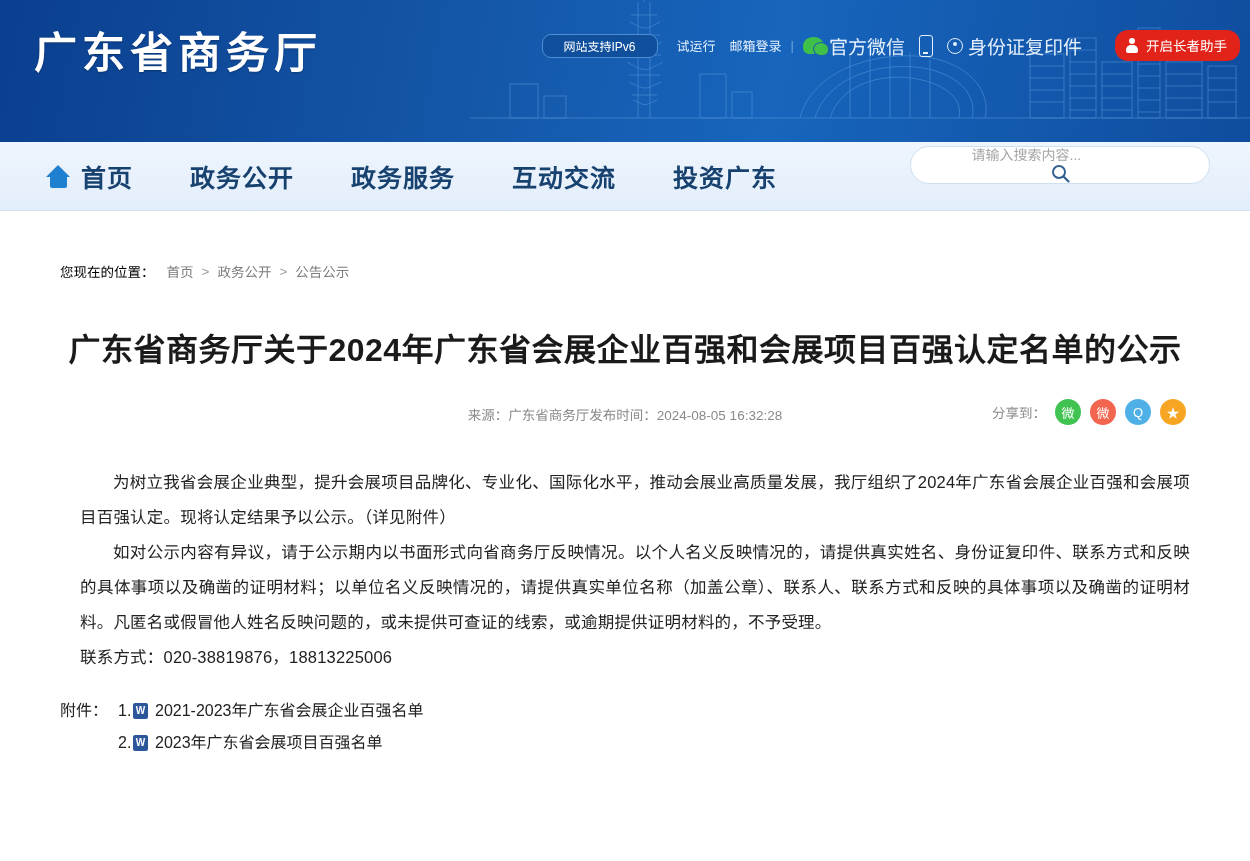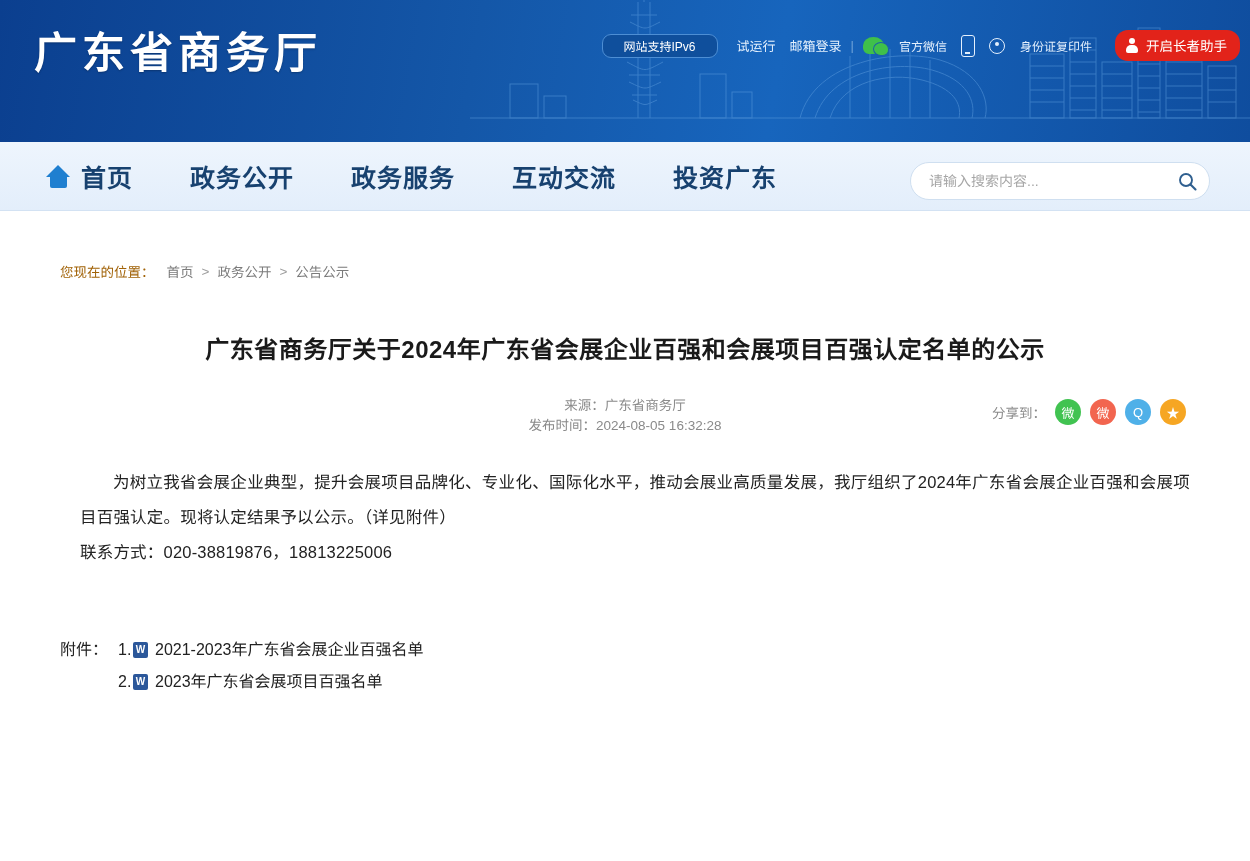--- a/index.html
+++ b/index.html
@@ -62,21 +62,21 @@
     background: #0f4f9c;
     border: 1px solid #4d8ed4;
     color: #ffffff;
     border-radius: 9px;
     font-size: 12px;
     padding: 2px 21px 3px;
     margin-right: 12px;
   }
   .util-link { color: #e4f0fd; text-decoration: none; padding: 0 7px; font-size: 13px; }
   .util-sep { color: #6fa3d8; padding: 0 2px; }
-  .util-item { display: flex; align-items: center; gap: 15px; padding: 0 7px; font-size: 12px; color: #e4f0fd; }
+  .util-item { display: flex; align-items: center; gap: 5px; padding: 0 7px; font-size: 19px; color: #e4f0fd; }
   .icon-wechat {
     width: 21px; height: 17px;
     background: #3fc04a;
     border-radius: 50% 50% 50% 6px;
     position: relative;
     display: inline-block;
   }
   .icon-wechat::after {
     content: "";
     position: absolute;
@@ -114,21 +114,21 @@
     width: 4px; height: 4px;
     background: #e4f0fd;
     border-radius: 50%;
   }
   .elder-btn {
     background: #e2231a;
     color: #fff;
     border-radius: 13px;
     font-size: 13.5px;
     padding: 5px 13px 6px 11px;
-    margin-left: 16px;
+    margin-left: 26px;
     display: flex;
     align-items: center;
     gap: 5px;
     cursor: pointer;
   }
   .icon-elder {
     width: 15px; height: 15px;
     display: inline-block;
     position: relative;
   }
@@ -181,27 +181,28 @@
   }
   .icon-home::after {
     content: "";
     position: absolute; left: 4px; top: 11px;
     width: 17px; height: 12px;
     background: #1f7fd0;
     border-radius: 0 0 2px 2px;
   }
   .search-box {
     position: absolute;
-    right: 40px; top: 20px;
+    right: 40px; top: 4px;
     width: 300px; height: 38px;
     background: #ffffff;
     border: 1px solid #cfdff0;
     border-radius: 19px;
     display: flex;
     align-items: center;
+    flex-direction: column;
   }
   .search-input {
     border: none;
     outline: none;
     background: transparent;
     flex: 1;
     height: 36px;
     padding: 0 14px 0 18px;
     font-size: 14px;
     color: #555;
@@ -218,45 +219,44 @@
   
   .crumb-wrap {
     width: 1250px;
     padding: 50px 0 0 60px;
     font-size: 13.5px;
     color: #7d7d7d;
     display: flex;
     align-items: center;
     gap: 0;
   }
-  .crumb-label { color: #a16207; margin-right: 12px; }
+  .crumb-label { color: #000000; margin-right: 12px; }
   .crumb-link { color: #7b7b7b; text-decoration: none; }
   .crumb-sep { margin: 0 8px; color: #9d9d9d; }
 
   
   .article { width: 1130px; margin: 0 auto; padding-top: 52px; }
   .art-title {
     text-align: center;
-    font-size: 24px;
+    font-size: 32px;
     font-weight: bold;
     color: #1a1a1a;
     line-height: 34px;
     letter-spacing: .5px;
     margin: 0;
   }
   .art-meta {
     position: relative;
     margin-top: 32px;
     height: 30px;
     font-size: 13.5px;
     color: #8a8a8a;
     display: flex;
     align-items: center;
     justify-content: center;
-    flex-direction: column;
   }
   .share {
     position: absolute;
     right: 4px; top: 0;
     display: flex;
     align-items: center;
     gap: 9px;
     font-size: 13.5px;
     color: #8a8a8a;
   }
@@ -279,21 +279,21 @@
     margin-top: 36px;
     font-size: 16.5px;
     color: #222;
     line-height: 35px;
     letter-spacing: .2px;
     margin-left: 20px;
   }
   .art-body p { margin: 0; text-align: justify; }
   .indent { text-indent: 2em; }
 
-  .attach { margin-top: 64px; font-size: 16px; color: #222; line-height: 32px; }
+  .attach { margin-top: 20px; font-size: 16px; color: #222; line-height: 32px; }
   .attach-row { display: flex; align-items: flex-start; }
   .attach-label { width: 58px; flex: none; }
   .attach-list { flex: 1; }
   .attach-item { display: flex; align-items: center; gap: 0; line-height: 32px; }
   .attach-num { width: 15px; }
   .icon-word {
     width: 15px; height: 16px;
     background: #2b579a;
     color: #fff;
     font-size: 10px;
@@ -423,20 +423,21 @@
       <span>分享到：</span>
       <span class="share-ico sh-wechat">微</span>
       <span class="share-ico sh-weibo">微</span>
       <span class="share-ico sh-qq">Q</span>
       <span class="share-ico sh-fav">★</span>
     </span>
   </div>
 
   <div class="art-body">
     <p class="indent">为树立我省会展企业典型，提升会展项目品牌化、专业化、国际化水平，推动会展业高质量发展，我厅组织了2024年广东省会展企业百强和会展项目百强认定。现将认定结果予以公示。（详见附件）</p>
+    <p class="indent">如对公示内容有异议，请于公示期内以书面形式向省商务厅反映情况。以个人名义反映情况的，请提供真实姓名、身份证复印件、联系方式和反映的具体事项以及确凿的证明材料；以单位名义反映情况的，请提供真实单位名称（加盖公章）、联系人、联系方式和反映的具体事项以及确凿的证明材料。凡匿名或假冒他人姓名反映问题的，或未提供可查证的线索，或逾期提供证明材料的，不予受理。</p>
     <p>联系方式：020-38819876，18813225006</p>
   </div>
 
   <div class="attach">
     <div class="attach-row">
       <span class="attach-label">附件：</span>
       <span class="attach-list">
         <span class="attach-item">
           <span class="attach-num">1.</span>
           <span class="icon-word">W</span>

